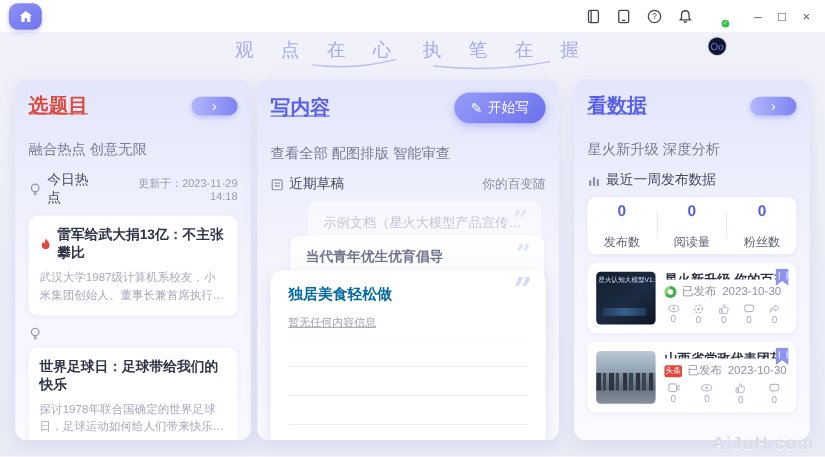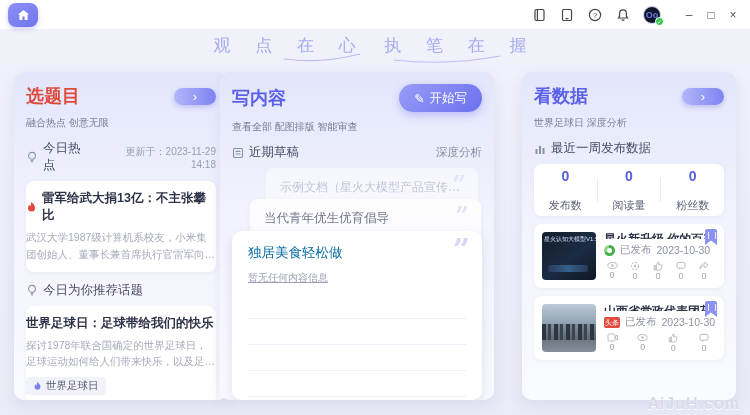--- a/index.html
+++ b/index.html
@@ -13,75 +13,75 @@
   
   .titlebar { position:absolute; top:0; left:0; width:750px; height:30px;
     background:#ffffff; border-bottom:1px solid #f1f1f7; display:flex; align-items:center; z-index:5;}
   .home-btn { position:absolute; left:8px; top:3px; width:30px; height:24px; border-radius:8px;
     background:linear-gradient(145deg,#8d91f5,#6f74ee); display:flex; align-items:center; justify-content:center;
     box-shadow:0 2px 5px rgba(110,115,238,.35); cursor:pointer;}
   .tb-right { position:absolute; right:6px; top:0; height:30px; display:flex; align-items:center; gap:13px; }
   .tb-ic { width:15px; height:15px; display:flex; align-items:center; justify-content:center; color:#45454f; cursor:pointer;}
   .avatar-wrap { position:relative; width:18px; height:18px; cursor:pointer;}
   .avatar { width:18px; height:18px; border-radius:50%; background:#0f172a; border:1px solid #d5d8f6;
-    display:flex; align-items:center; justify-content:center; color:#6f74ee; font-weight:bold; font-size:9px;}
+    display:flex; align-items:center; justify-content:center; color:#6f74ee; font-weight:normal; font-size:9px;margin-top:27px;}
   .avatar-badge { position:absolute; right:-3px; bottom:-2px; width:9px; height:9px; border-radius:50%;
     background:#35c24d; border:1px solid #fff; color:#fff; font-size:6px; line-height:8px; text-align:center;}
   .win-ctl { display:flex; align-items:center; gap:0; margin-left:4px;}
   .win-btn { width:22px; height:30px; display:flex; align-items:center; justify-content:center;
     font-size:12px; color:#55555f; cursor:pointer;}
 
   
   .slogan { position:absolute; top:34px; left:0; width:750px; text-align:center; z-index:2;}
   .slogan span { font-size:17px; letter-spacing:10px; color:#a6abef; font-weight:400; }
   .slogan .gap { display:inline-block; width:14px; }
   .swoosh { position:absolute; pointer-events:none; }
 
   
   .panel { position:absolute; top:72px; height:328px; border-radius:10px; padding:12px;
     background:linear-gradient(180deg,#e3e6fb 0%,#f2f3fd 45%,#fafbff 100%);
     box-shadow:0 5px 14px rgba(125,130,200,.14); overflow:hidden;}
   .panel-topic { left:14px;  width:214px; }
-  .panel-write { left:220px; width:274px; }
+  .panel-write { left:234px; width:274px; }
   .panel-data  { left:522px; width:214px; }
 
   .p-head { display:flex; align-items:center; justify-content:space-between; }
-  .p-title { font-size:18px; font-weight:bold; }
+  .p-title { font-size:18px; font-weight:bold;text-decoration:underline; }
   .t-red    { color:#dd4a3d; }
   .t-purple { color:#5b60e8; }
   .arrow-pill { width:42px; height:17px; border-radius:9px; display:flex; align-items:center; justify-content:center;
     background:linear-gradient(90deg,#b2b6fa,#7e83f2); color:#fff; font-size:13px; line-height:1; cursor:pointer;
     box-shadow:0 2px 5px rgba(126,131,242,.4);}
-  .p-sub { font-size:10px; color:#797d92; margin-top:8px; }
+  .p-sub { font-size:13px; color:#797d92; margin-top:19px; }
 
   .sec-row { display:flex; align-items:center; gap:5px; margin:10px 0 7px; font-size:12.5px; color:#474b61; }
   .sec-row .r { margin-left:auto; font-size:10px; color:#9b9eb1;text-align:right; }
   .link { cursor:pointer; }
 
-  .mini-card { background:#fff; border-radius:8px; padding:9px 0; margin-bottom:8px;
+  .mini-card { background:#fff; border-radius:8px; padding:9px 10px; margin-bottom:8px;
     box-shadow:0 1px 4px rgba(140,145,190,.12); cursor:pointer;}
   .mc-title { font-size:12.5px; font-weight:bold; color:#2f3347; display:flex; align-items:center; gap:5px; }
   .mc-body { font-size:10.5px; color:#a7aaba; line-height:1.6; margin-top:5px;
     display:-webkit-box; -webkit-box-orient:vertical; overflow:hidden;}
   .clamp2 { -webkit-line-clamp:2; }
   .tag-pill { display:inline-flex; align-items:center; gap:4px; background:#f1f2fa; border-radius:4px;
     padding:2px 7px; font-size:10.5px; color:#565b74; margin-top:7px; }
 
   
   .start-btn { height:28px; padding:0 15px; border-radius:14px; border:none; cursor:pointer;
     background:linear-gradient(135deg,#989cf8,#6b70ee); color:#fff; font-size:12.5px;
     display:flex; align-items:center; gap:5px; box-shadow:0 3px 8px rgba(107,112,238,.38);
     font-family:inherit;}
   .stack { position:relative; margin-top:4px; height:232px; }
   .d-card { position:absolute; background:#fff; border-radius:8px; padding:11px 14px; cursor:pointer;}
   .d-back { left:34px; right:4px; top:0;  height:46px; opacity:.55; }
   .d-mid  { left:18px; right:1px; top:31px; height:48px; opacity:.82; box-shadow:0 1px 4px rgba(140,145,190,.15);}
   .d-back .d-title { color:#9da1b6; font-size:12px; font-weight:normal;}
   .d-mid  .d-title { color:#565b72; font-size:12.5px; }
-  .d-title { font-weight:normal; white-space:nowrap; overflow:hidden; text-overflow:ellipsis; }
+  .d-title { font-weight:bold; white-space:nowrap; overflow:hidden; text-overflow:ellipsis; }
   .d-front { left:0; right:0; top:63px; bottom:0; border-radius:10px;
     box-shadow:0 5px 14px rgba(120,125,180,.2); padding:13px 16px;}
   .d-front .d-title { font-size:13.5px; color:#0369a1; }
   .quote { position:absolute; right:12px; top:2px; font-family:"DejaVu Serif",serif; font-weight:bold;
     color:#d5d8f4; font-size:30px; line-height:1.1; pointer-events:none;}
   .d-back .quote, .d-mid .quote { font-size:24px; top:4px; color:#dcdff6;}
   .d-body { font-size:10px; color:#9ca0b2; margin-top:9px;text-decoration:underline; }
   .ph-lines { position:absolute; left:16px; right:16px; top:62px; height:106px;
     background:repeating-linear-gradient(180deg, transparent 0 25px, #edeff6 25px 26px);}
   .d-updated { position:absolute; left:16px; bottom:11px; font-size:10.5px; color:#9aa0b0; }
@@ -219,21 +219,20 @@
   </div>
 
   <div class="sec-row">
     <span>
       <svg class="ic" width="12" height="12" viewBox="0 0 12 12">
           <circle cx="6" cy="4.8" r="3.4" fill="none" stroke="#8d91a3" stroke-width="1.1"></circle>
           <line x1="4.6" y1="9.4" x2="7.4" y2="9.4" stroke="#8d91a3" stroke-width="1.1"></line>
           <line x1="5" y1="11" x2="7" y2="11" stroke="#8d91a3" stroke-width="1.1"></line>
         </svg>
     </span>
-    <span>今日为你推荐话题</span>
   </div>
 
   <div class="mini-card">
     <div class="mc-title">
         <span>世界足球日：足球带给我们的快乐</span>
       </div>
     <div class="mc-body clamp2">探讨1978年联合国确定的世界足球日，足球运动如何给人们带来快乐，以及足球运动的发展历...</div>
     <span class="tag-pill">
       <span>
         <svg class="ic" width="9" height="10" viewBox="0 0 11 12">
@@ -258,21 +257,21 @@
 
   <div class="sec-row">
     <span>
       <svg class="ic" width="12" height="12" viewBox="0 0 12 12">
           <rect x="1.5" y="1.5" width="9" height="9" rx="1.2" fill="none" stroke="#8d91a3" stroke-width="1.1"></rect>
           <line x1="3.6" y1="4.4" x2="8.4" y2="4.4" stroke="#8d91a3" stroke-width="1.1"></line>
           <line x1="3.6" y1="7" x2="8.4" y2="7" stroke="#8d91a3" stroke-width="1.1"></line>
         </svg>
     </span>
     <span>近期草稿</span>
-    <span class="r link" style="font-size:11.5px;color:#8b8fa3;">深度分析</span>
+    <span class="r link" style="font-size:11.5px;color:#8b8fa3;">你的百变随</span>
   </div>
 
   <div class="stack">
     <div class="d-card d-back">
       <div class="d-title">示例文档（星火大模型产品宣传稿）</div>
       <span class="quote">”</span>
     </div>
     <div class="d-card d-mid">
       <div class="d-title">当代青年优生优育倡导</div>
       <span class="quote">”</span>
@@ -286,21 +285,21 @@
   </div>
 </div>
 
 <div class="panel panel-data">
   <div class="p-head">
     <span class="p-title t-purple">看数据</span>
     <span class="arrow-pill">
       <span>›</span>
     </span>
   </div>
-  <div class="p-sub">世界足球日 深度分析</div>
+  <div class="p-sub">星火新升级 深度分析</div>
 
   <div class="sec-row">
     <span>
       <svg class="ic" width="12" height="12" viewBox="0 0 12 12">
           <rect x="1.5" y="6" width="2" height="5" fill="#8d91a3"></rect>
           <rect x="5" y="3" width="2" height="8" fill="#8d91a3"></rect>
           <rect x="8.5" y="5" width="2" height="6" fill="#8d91a3"></rect>
         </svg>
     </span>
     <span>最近一周发布数据</span>

